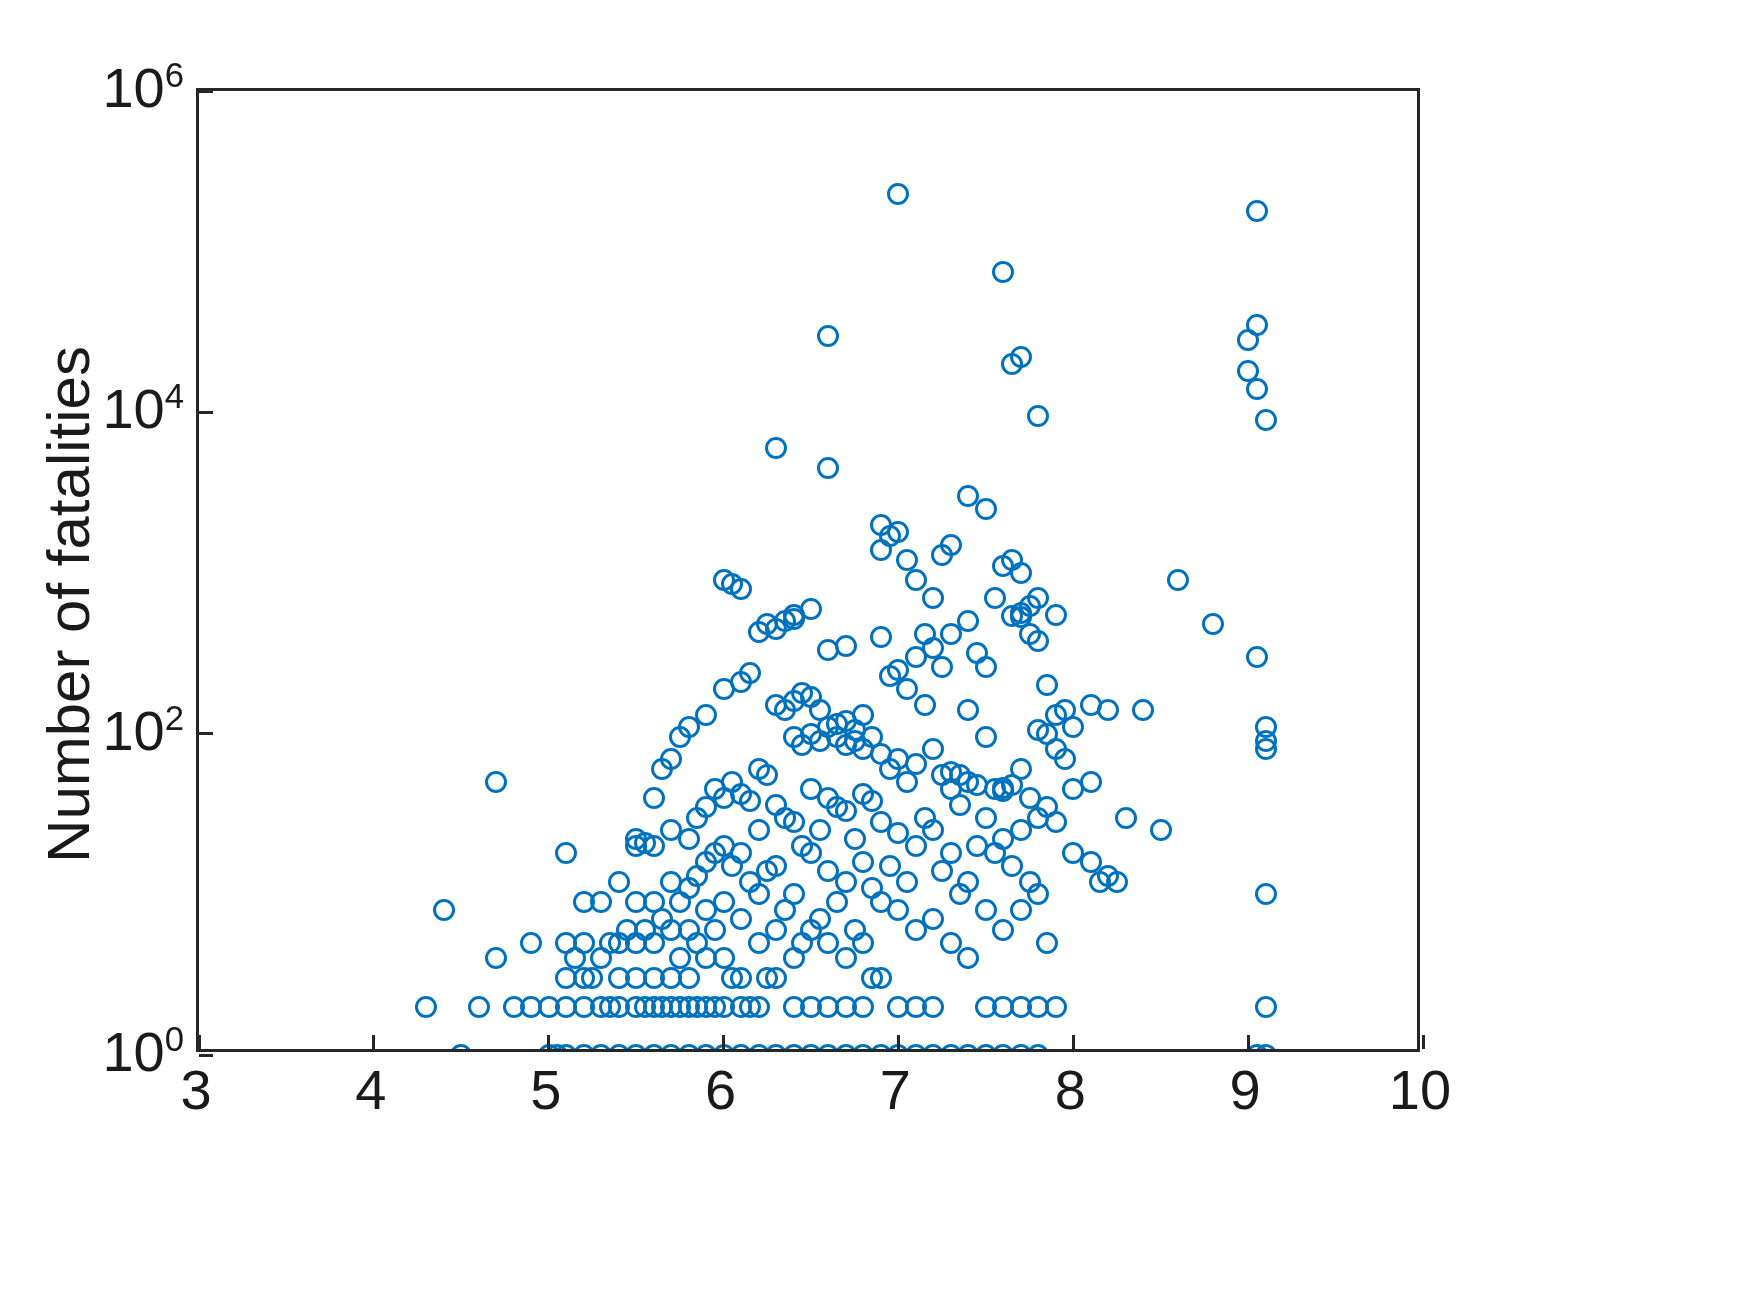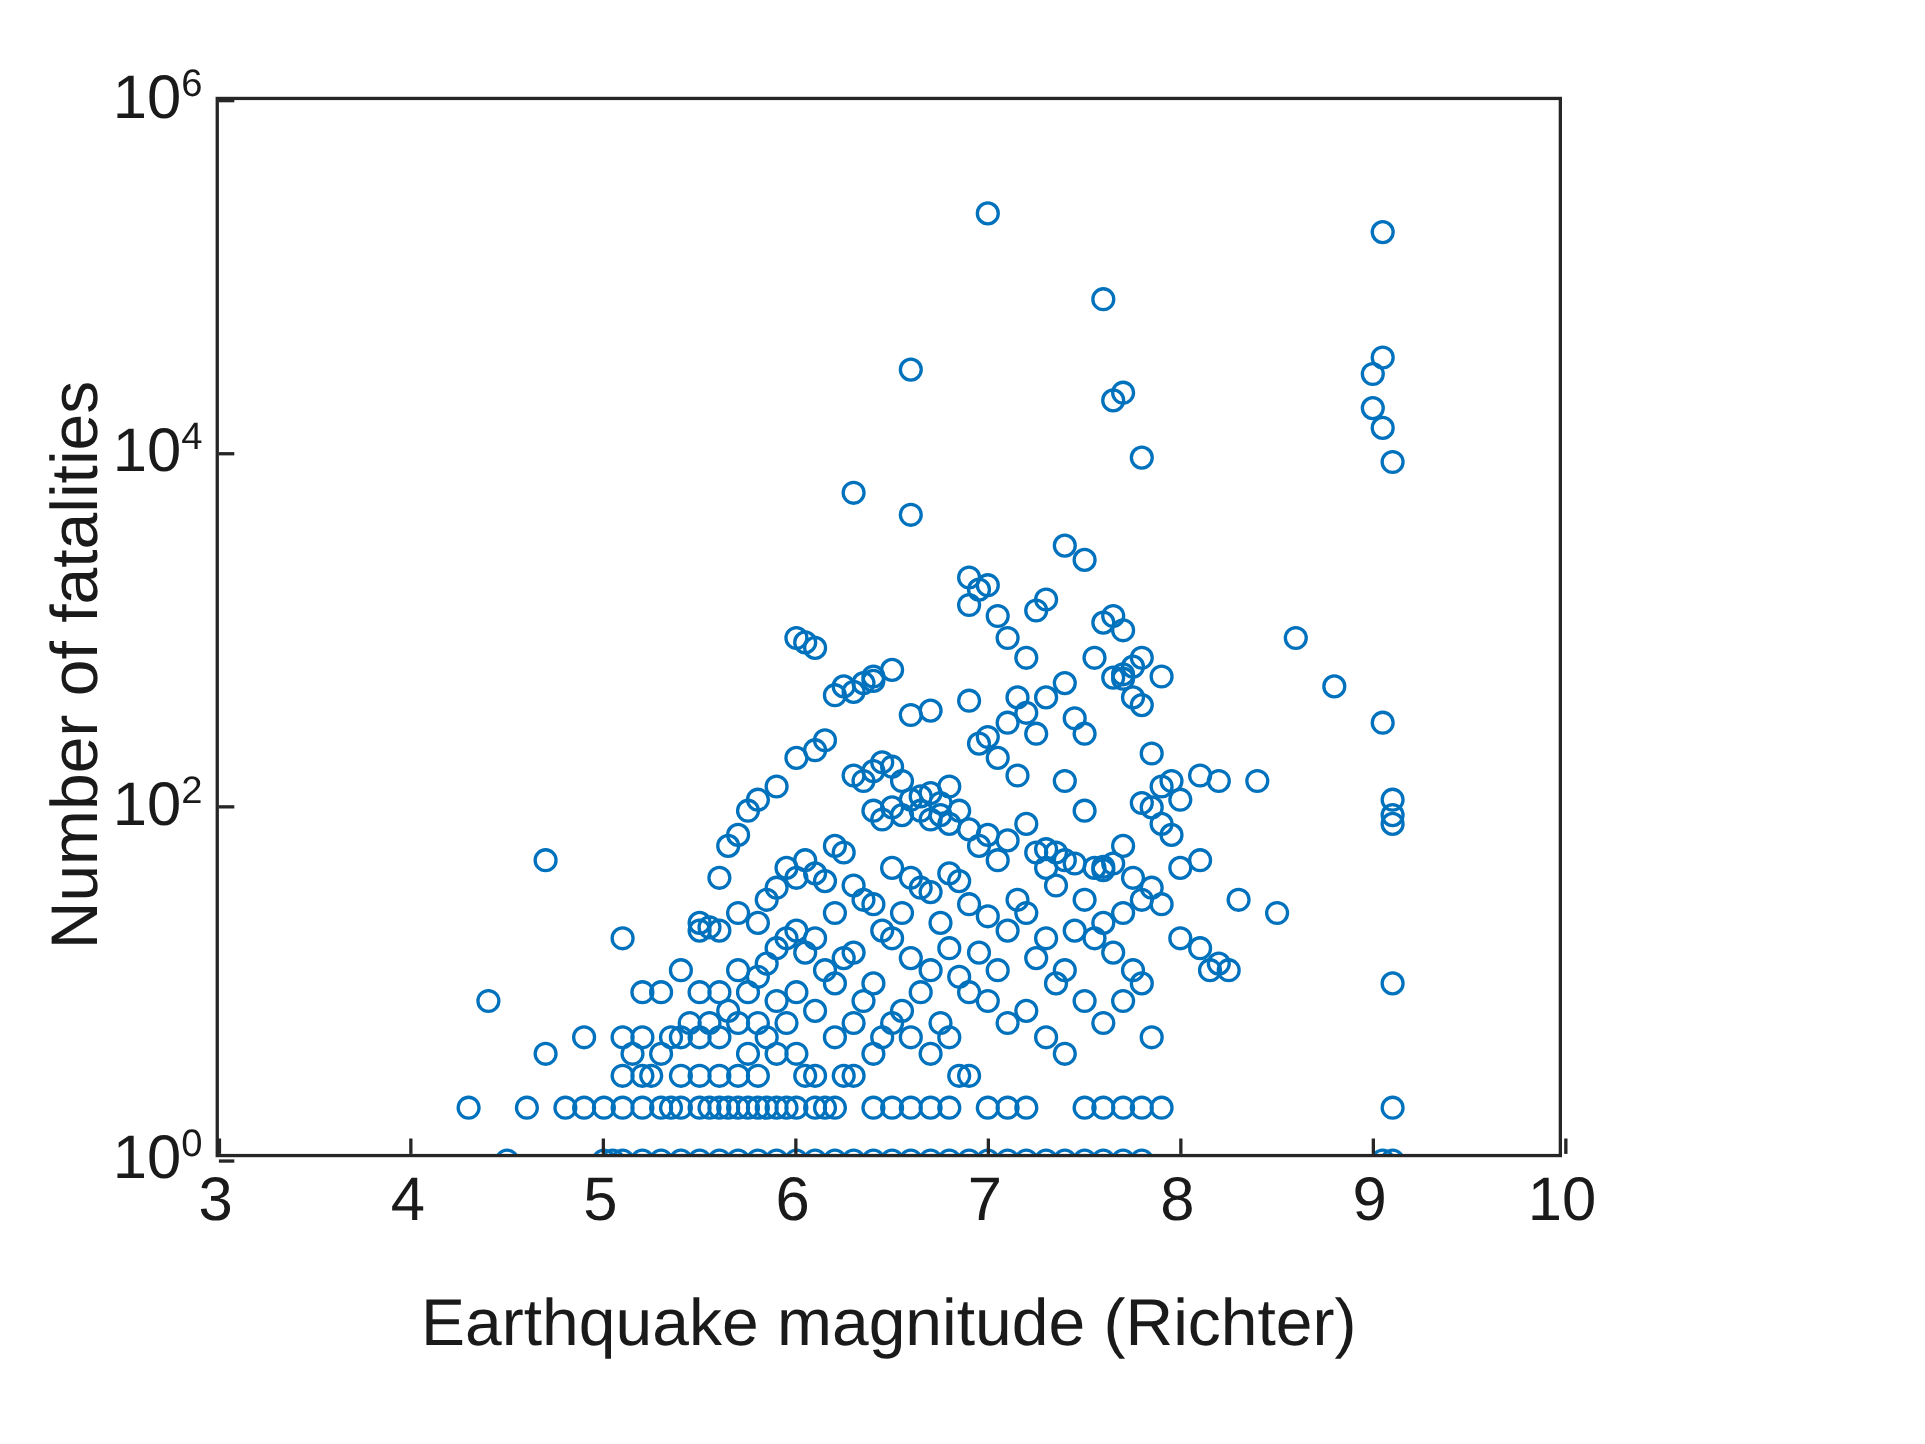--- a/index.html
+++ b/index.html
@@ -490,16 +490,15 @@
       <div class="xticklabel" style="left: 1245.14px;">9</div>
       <div class="xticklabel" style="left: 1420px;">10</div>
     </div>
   <div id="yticklabels">
       <div class="yticklabel" style="top: 1052px;">10<sup>0</sup></div>
       <div class="yticklabel" style="top: 730.667px;">10<sup>2</sup></div>
       <div class="yticklabel" style="top: 409.333px;">10<sup>4</sup></div>
       <div class="yticklabel" style="top: 88px;">10<sup>6</sup></div>
     </div>
 
-  <div id="xlabel">Earthquake magnitude (Richter)</div>
   <div id="ylabel">Number of fatalities</div>
 
 </div>
 
 </body></html>

